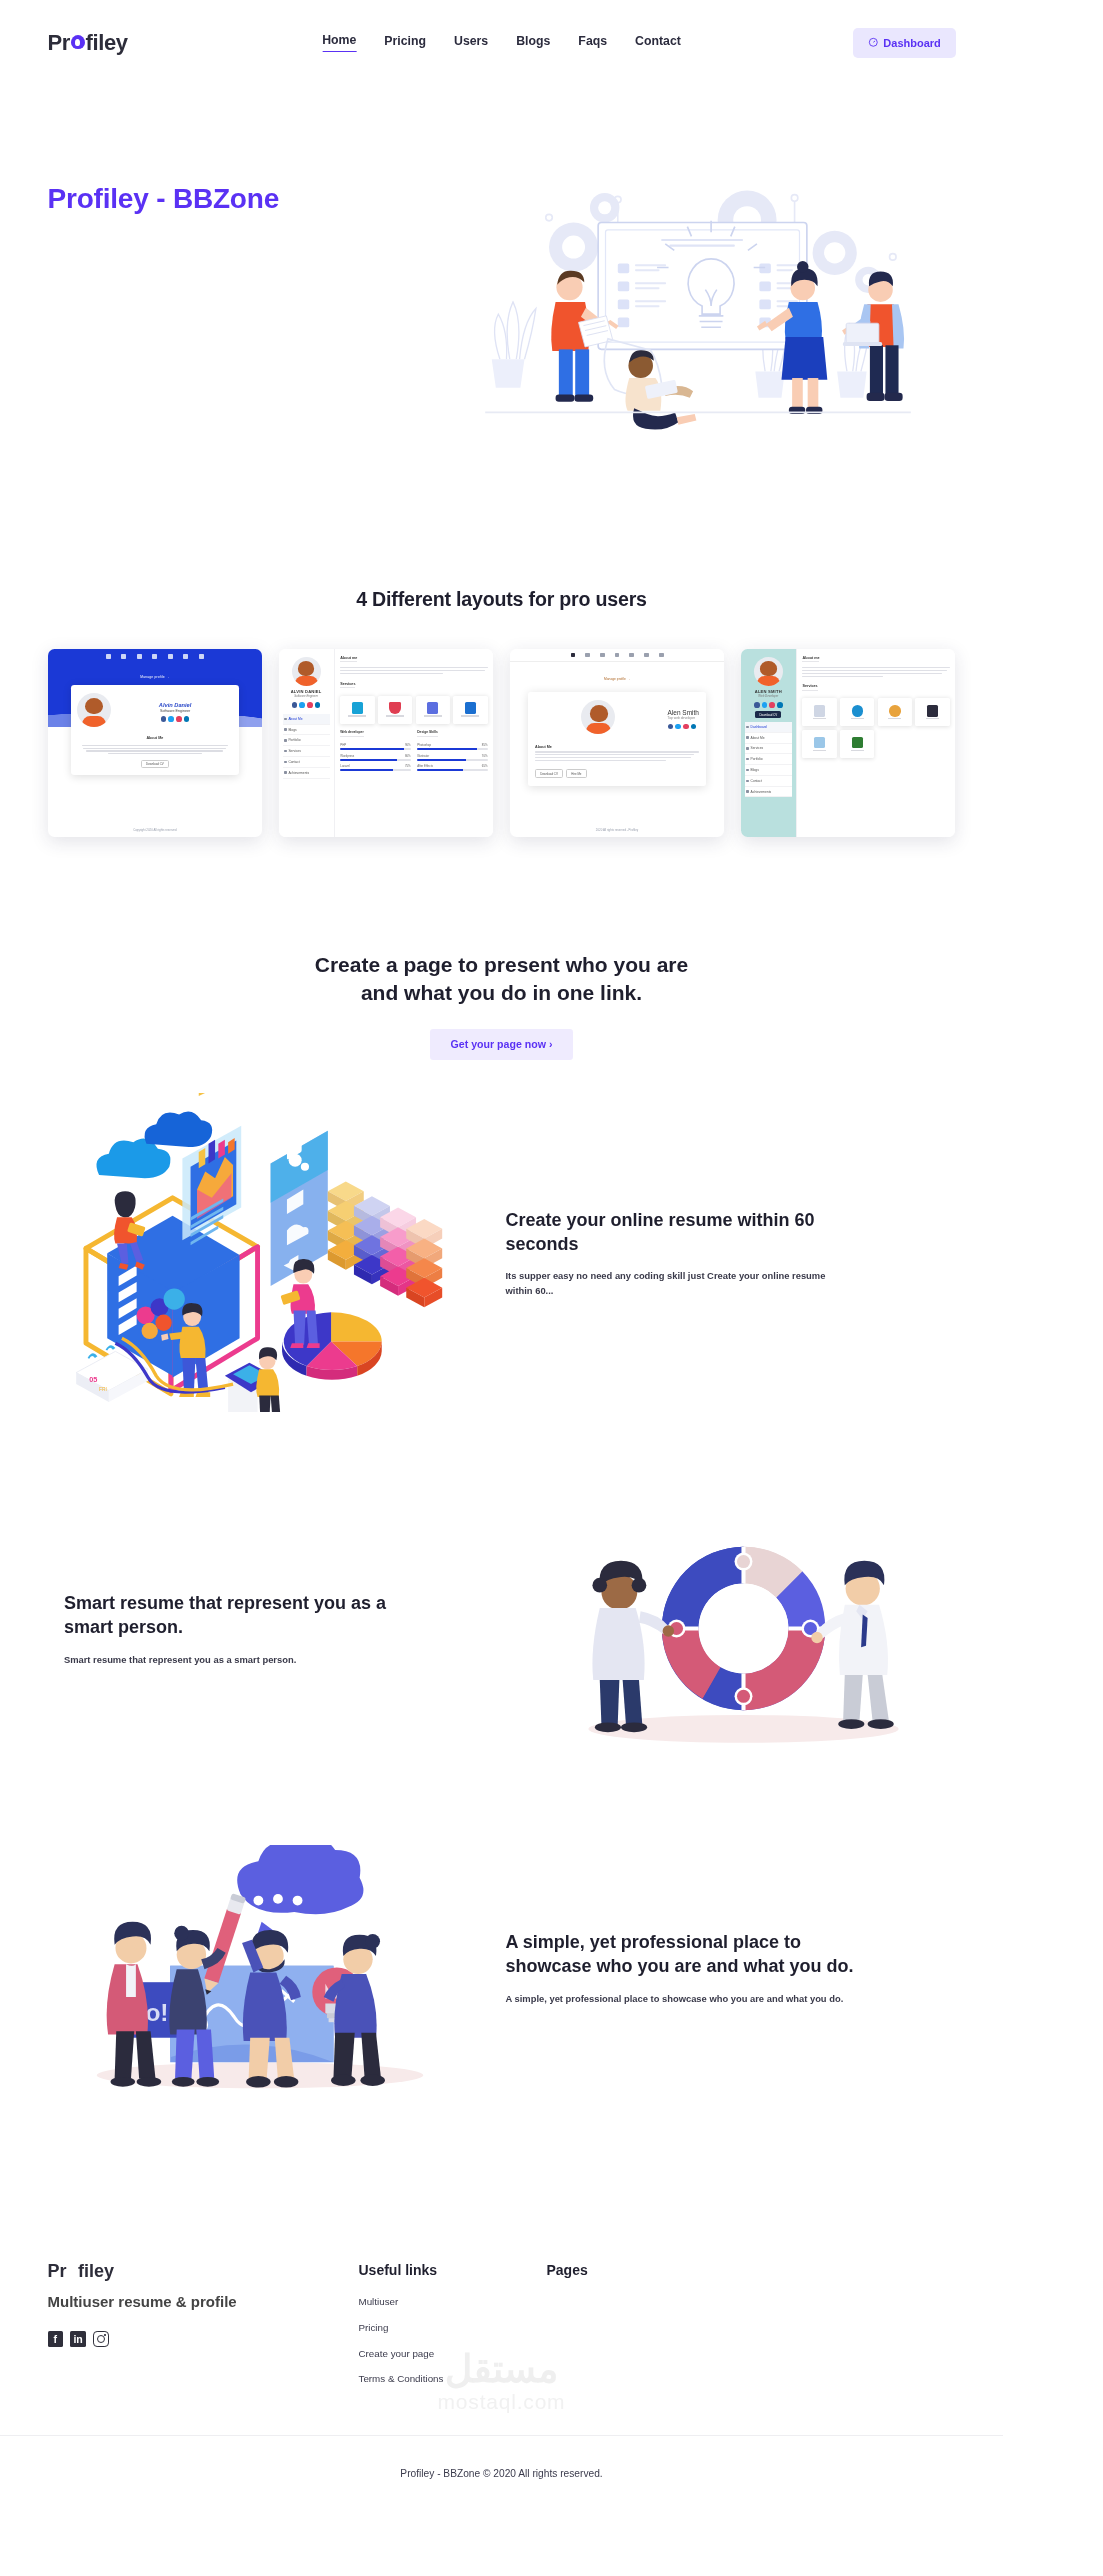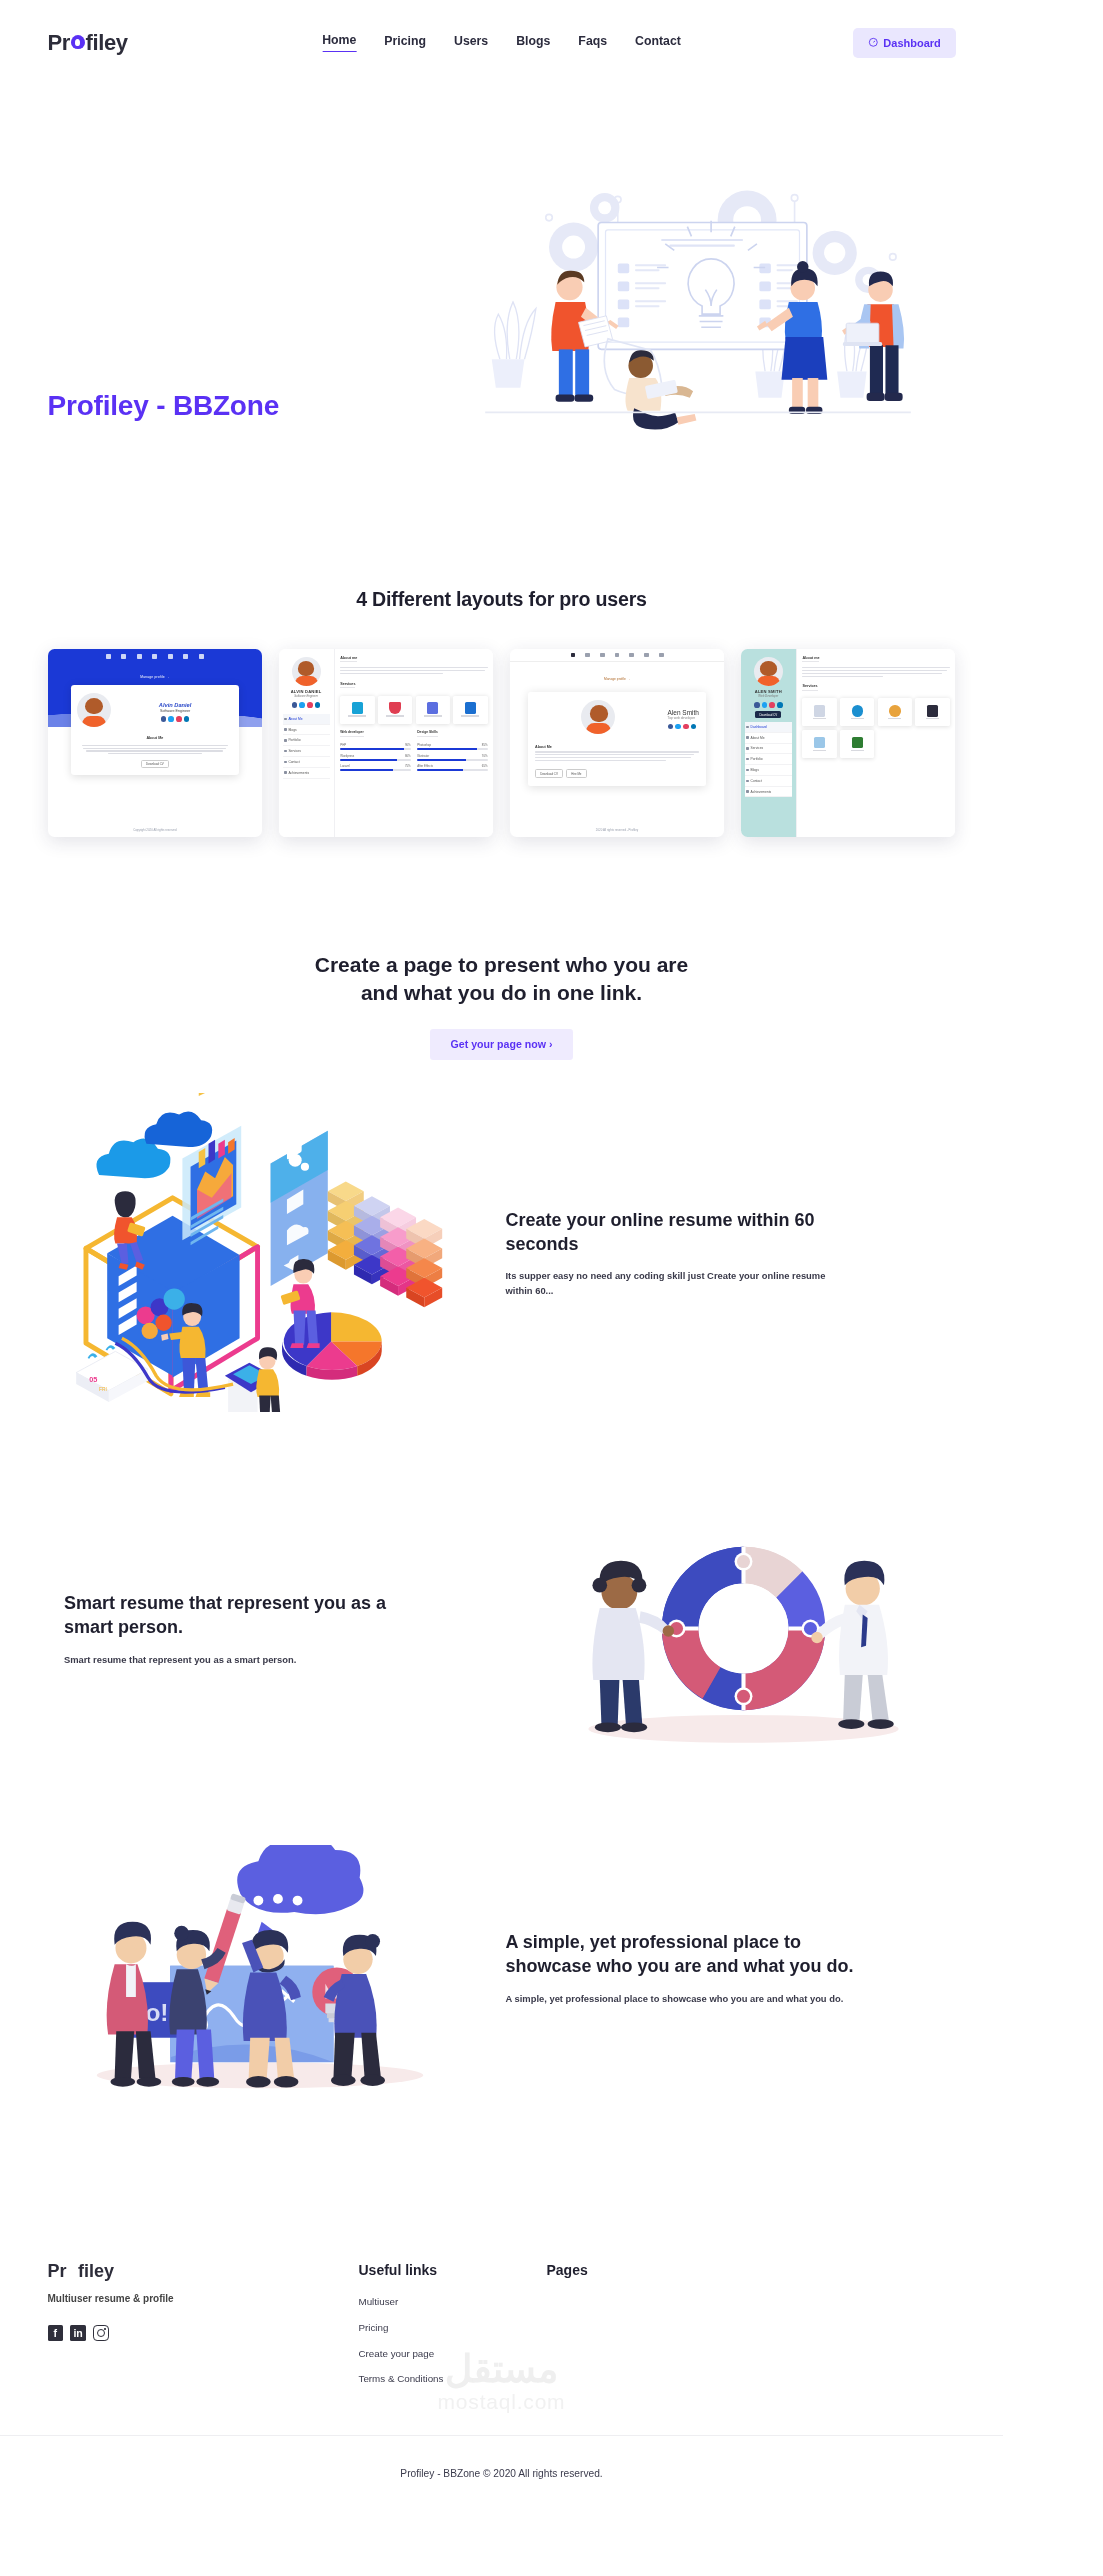--- a/index.html
+++ b/index.html
@@ -81,21 +81,21 @@
     font-family: "Liberation Sans", sans-serif;
     display: flex;
     align-items: center;
     gap: 4.9px;
     cursor: pointer;
   }
 
   
   .hero {
     display: flex;
-    align-items: flex-end;
+    align-items: flex-start;
     padding-top: 90px;
     min-height: 352px;
   }
   .hero-copy { width: 393px; padding-top: 8.2px; }
   .hero-title {
     font-size: 28px;
     font-weight: 800;
     color: #5a31f4;
     letter-spacing: -0.2px;
     margin-bottom: 14.7px;
@@ -241,21 +241,21 @@
     padding-top: 49px;
     padding-bottom: 36px;
     position: relative;
   }
   .footer-grid { display:flex; }
   .footer-brand { width: 311px; }
   .footer-logo { font-size:18px; font-weight:800; color:#2d2d3a; display:flex; align-items:center; line-height:1;}
   .footer-logo .logo-o{ width:11.4px;height:13px;}
   .footer-logo .logo-o:before{width:11.4px;height:11.4px;}
   .footer-logo .logo-o:after{left:3.7px;top:3.3px;width:4.1px;height:6.1px;}
-  .footer-tag { margin-top: 13px; font-size: 10px; color:#444; font-weight:600;}
+  .footer-tag { margin-top: 13px; font-size: 15px; color:#444; font-weight:600;}
   .footer-socials { margin-top: 21px; display:flex; gap:7.4px; }
   .soc { width:15.5px; height:15.5px; display:flex; align-items:center; justify-content:center; cursor:pointer;}
   .soc-fb, .soc-li { background:#2f2f3b; border-radius:1.6px; color:#fff; font-weight:800; font-size:10.6px; }
   .soc-ig { border:1.3px solid #2f2f3b; border-radius:4.1px; position:relative;}
   .soc-ig:before{ content:""; width:6.5px;height:6.5px;border:1.3px solid #2f2f3b;border-radius:50%;}
   .soc-ig:after{ content:""; position:absolute; top:2px; right:2px; width:1.6px;height:1.6px;border-radius:50%;background:#2f2f3b;}
   .footer-col { width: 188px; }
   .footer-col.pages { width:164px; }
   .footer-col h4 { font-size: 14px; font-weight:800; color:#1f1f2e; margin-bottom: 18px;}
   .footer-col a { display:block; font-size:9.8px; color:#3b3b4c; text-decoration:none; margin-bottom: 14.7px; cursor:pointer; font-weight:500;}

